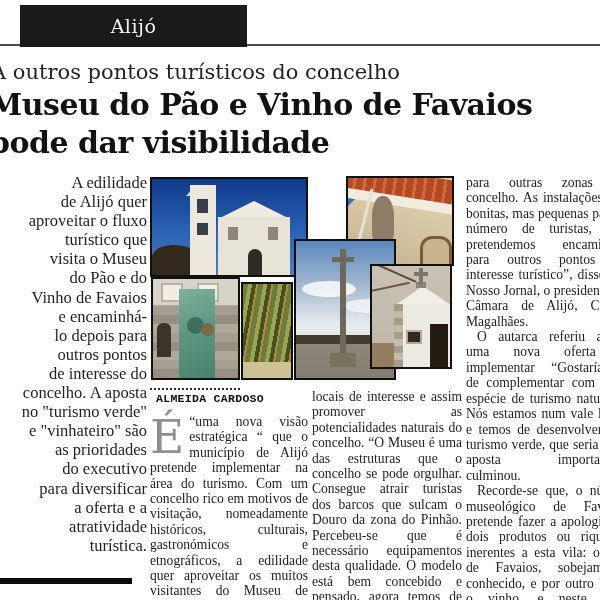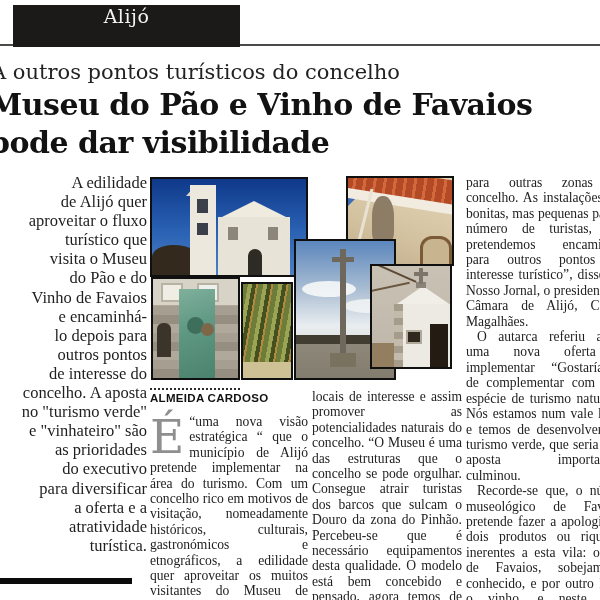--- a/index.html
+++ b/index.html
@@ -4,22 +4,22 @@
 <style>
   html,body{margin:0;padding:0;}
   body{
     width:600px;height:600px;overflow:hidden;position:relative;
     background:#ffffff;font-family:"Liberation Serif", serif;color:#1c1c1c;
   }
   .abs{position:absolute;}
 
   
   .section-tab{
-    left:13px;top:5px;width:227px;height:42px;background:#1b1a18;
-    display:flex;align-items:flex-start;justify-content:center;z-index:3;
+    left:20px;top:5px;width:227px;height:42px;background:#1b1a18;
+    display:flex;align-items:center;justify-content:center;z-index:3;
   }
   .section-tab span{
     color:#f4f2ee;font-family:"DejaVu Serif", serif;font-size:19px;letter-spacing:.5px;
   }
   .header-rule{left:0;top:44px;width:600px;height:2px;background:#4a4a48;z-index:2;}
 
   .kicker{
     left:-9px;top:60px;width:620px;
     font-family:"DejaVu Serif", serif;font-size:21px;color:#222;
   }
@@ -105,21 +105,21 @@
   .ph-chapel .quoin{left:22px;top:38px;width:9px;height:64px;
     background:repeating-linear-gradient(180deg,#a59c8c 0 7px,#c2bbac 7px 14px);}
   .ph-chapel .fin{left:47px;top:2px;width:4px;height:16px;background:#7c766a;}
   .ph-chapel .fina{left:42px;top:6px;width:14px;height:4px;background:#7c766a;}
   .ph-chapel .ped{left:44px;top:16px;width:10px;height:6px;background:#8a8478;}
   .ph-chapel .door{left:58px;top:58px;width:18px;height:44px;background:#241c12;}
   .ph-chapel .win{left:34px;top:64px;width:12px;height:10px;background:#2f281e;border:2px solid #b0a898;}
 
   
   .byline-rule{left:150px;top:388px;width:90px;border-top:2px dotted #2a2a2a;}
-  .byline{left:150px;top:392px;font-family:Liberation Sans, sans-serif;
+  .byline{left:156px;top:392px;font-family:Liberation Mono, monospace;
     font-weight:bold;font-size:11.5px;letter-spacing:.3px;color:#111;}
 
   .bodycol{
     font-size:13.6px;line-height:15.4px;text-align:justify;color:#222;
     font-family:"Liberation Serif", serif;
   }
   .col1{left:150px;top:414px;width:158px;height:186px;}
   .col2{left:312px;top:389px;width:150px;height:211px;}
   .col3{left:466px;top:175px;width:160px;height:420px;}
   .col3 p{margin:0;}

